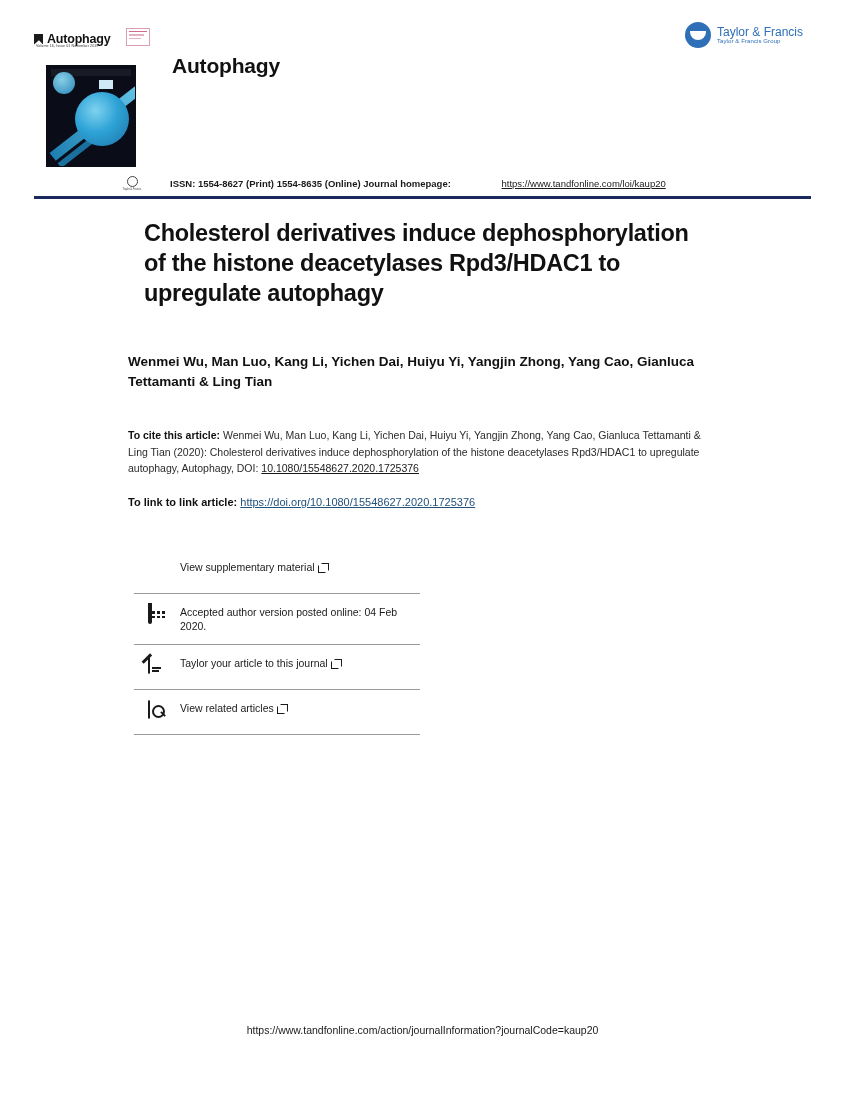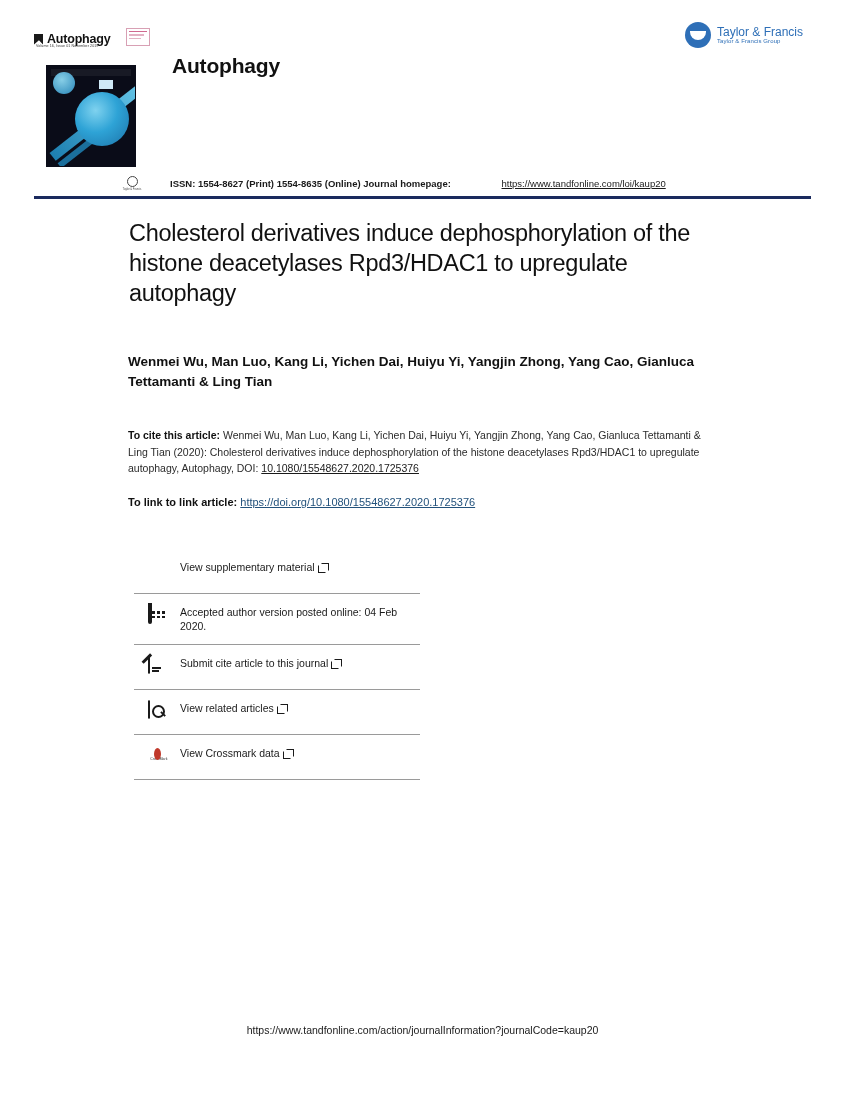--- a/index.html
+++ b/index.html
@@ -203,24 +203,24 @@
 
   
   .article {
     position: absolute;
     left: 128px; top: 218px;
     width: 584px;
   }
   .art-title {
     font-size: 23.5px;
     line-height: 1.28;
-    font-weight: normal;
+    font-weight: bold;
     color: #111;
     letter-spacing: -0.3px;
-    margin: 0 0 44px 1px;
+    margin: 0 0 44px 16px;
   }
   .authors {
     font-size: 13.5px;
     font-weight: bold;
     line-height: 1.45;
     color: #111;
     margin: 0 0 36px 0;
   }
   .cite-block {
     font-size: 10.5px;
@@ -509,37 +509,30 @@
           <span class="d d4"></span><span class="d d5"></span><span class="d d6"></span>
         </span>
       </span>
       <span class="action-label">Accepted author version posted online: 04 Feb 2020.</span>
     </div>
 
     <div class="action-row">
       <span class="icon-box">
         <span class="ic-submit"><span class="pen"></span><span class="ln l1"></span><span class="ln l2"></span></span>
       </span>
-      <span class="action-label"><span>Submit cite article to this journal</span><span class="ext"></span></span>
+      <span class="action-label"><span>Taylor your article to this journal</span><span class="ext"></span></span>
     </div>
 
     <div class="action-row">
       <span class="icon-box">
         <span class="ic-rel"><span class="glass"></span><span class="handle"></span></span>
       </span>
       <span class="action-label"><span>View related articles</span><span class="ext"></span></span>
     </div>
 
-    <div class="action-row">
-      <span class="icon-box ic-cross">
-        <span class="cm"></span>
-        <span class="cmlabel">CrossMark</span>
-      </span>
-      <span class="action-label"><span>View Crossmark data</span><span class="ext"></span></span>
-    </div>
 
   </div>
 
   <div class="footer">
     <div>https://www.tandfonline.com/action/journalInformation?journalCode=kaup20</div>
   </div>
 
 </div>
 
 </body></html>

